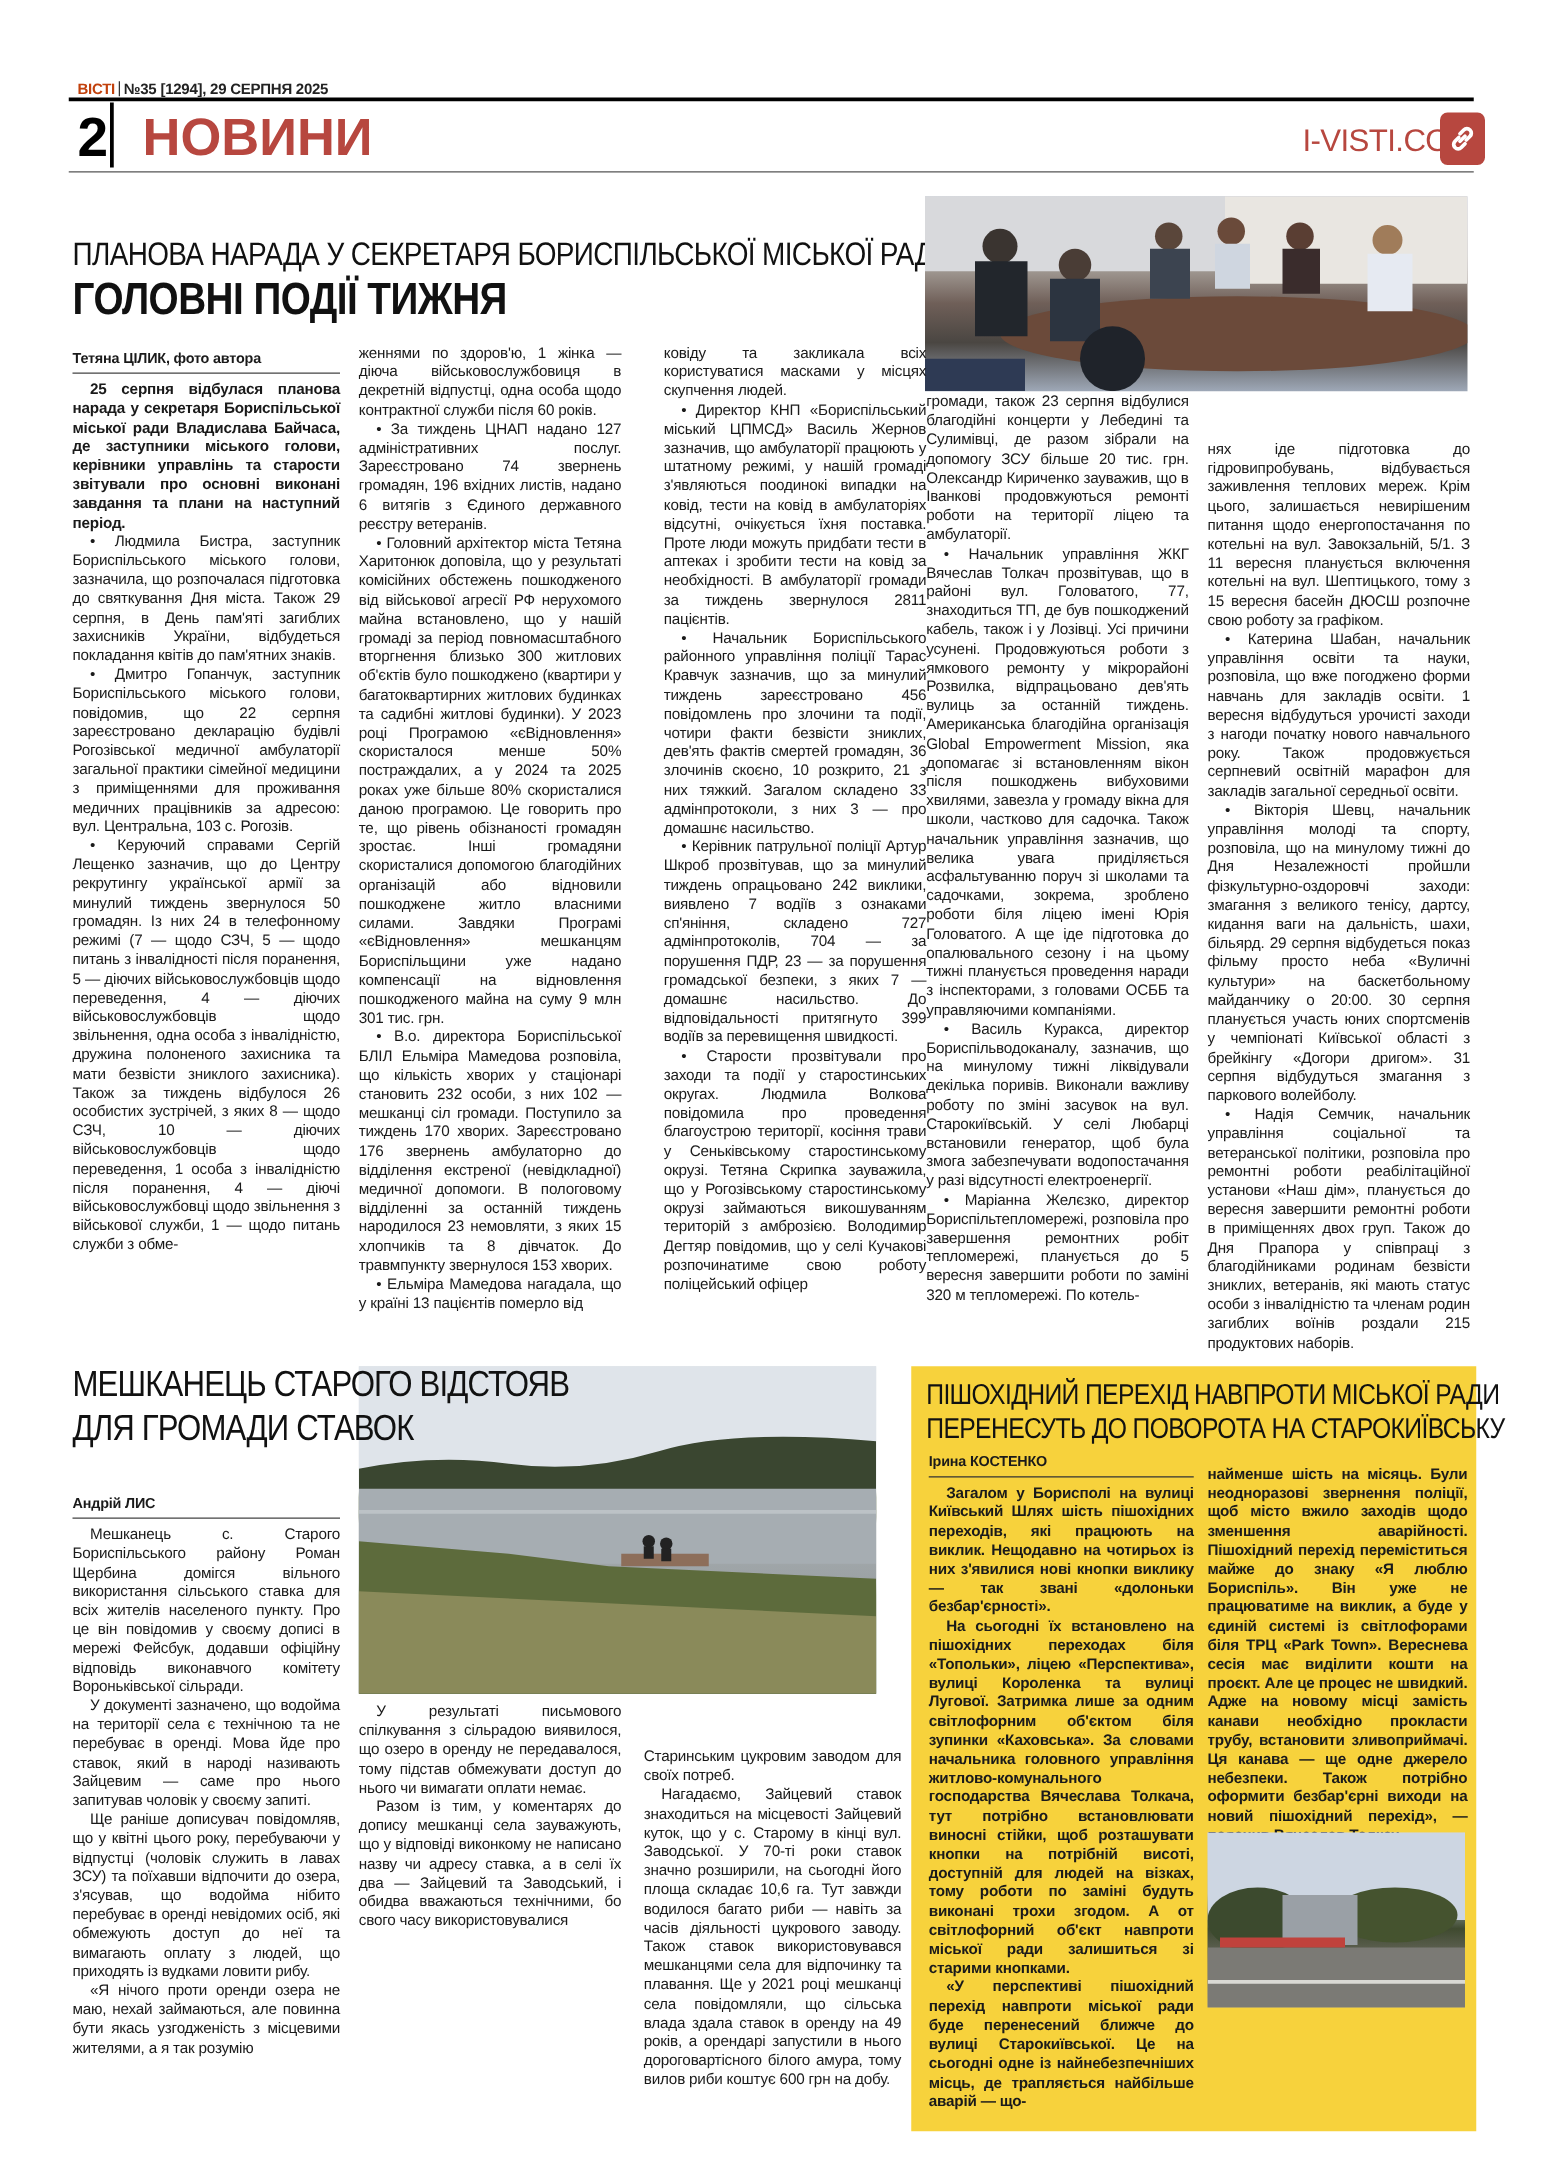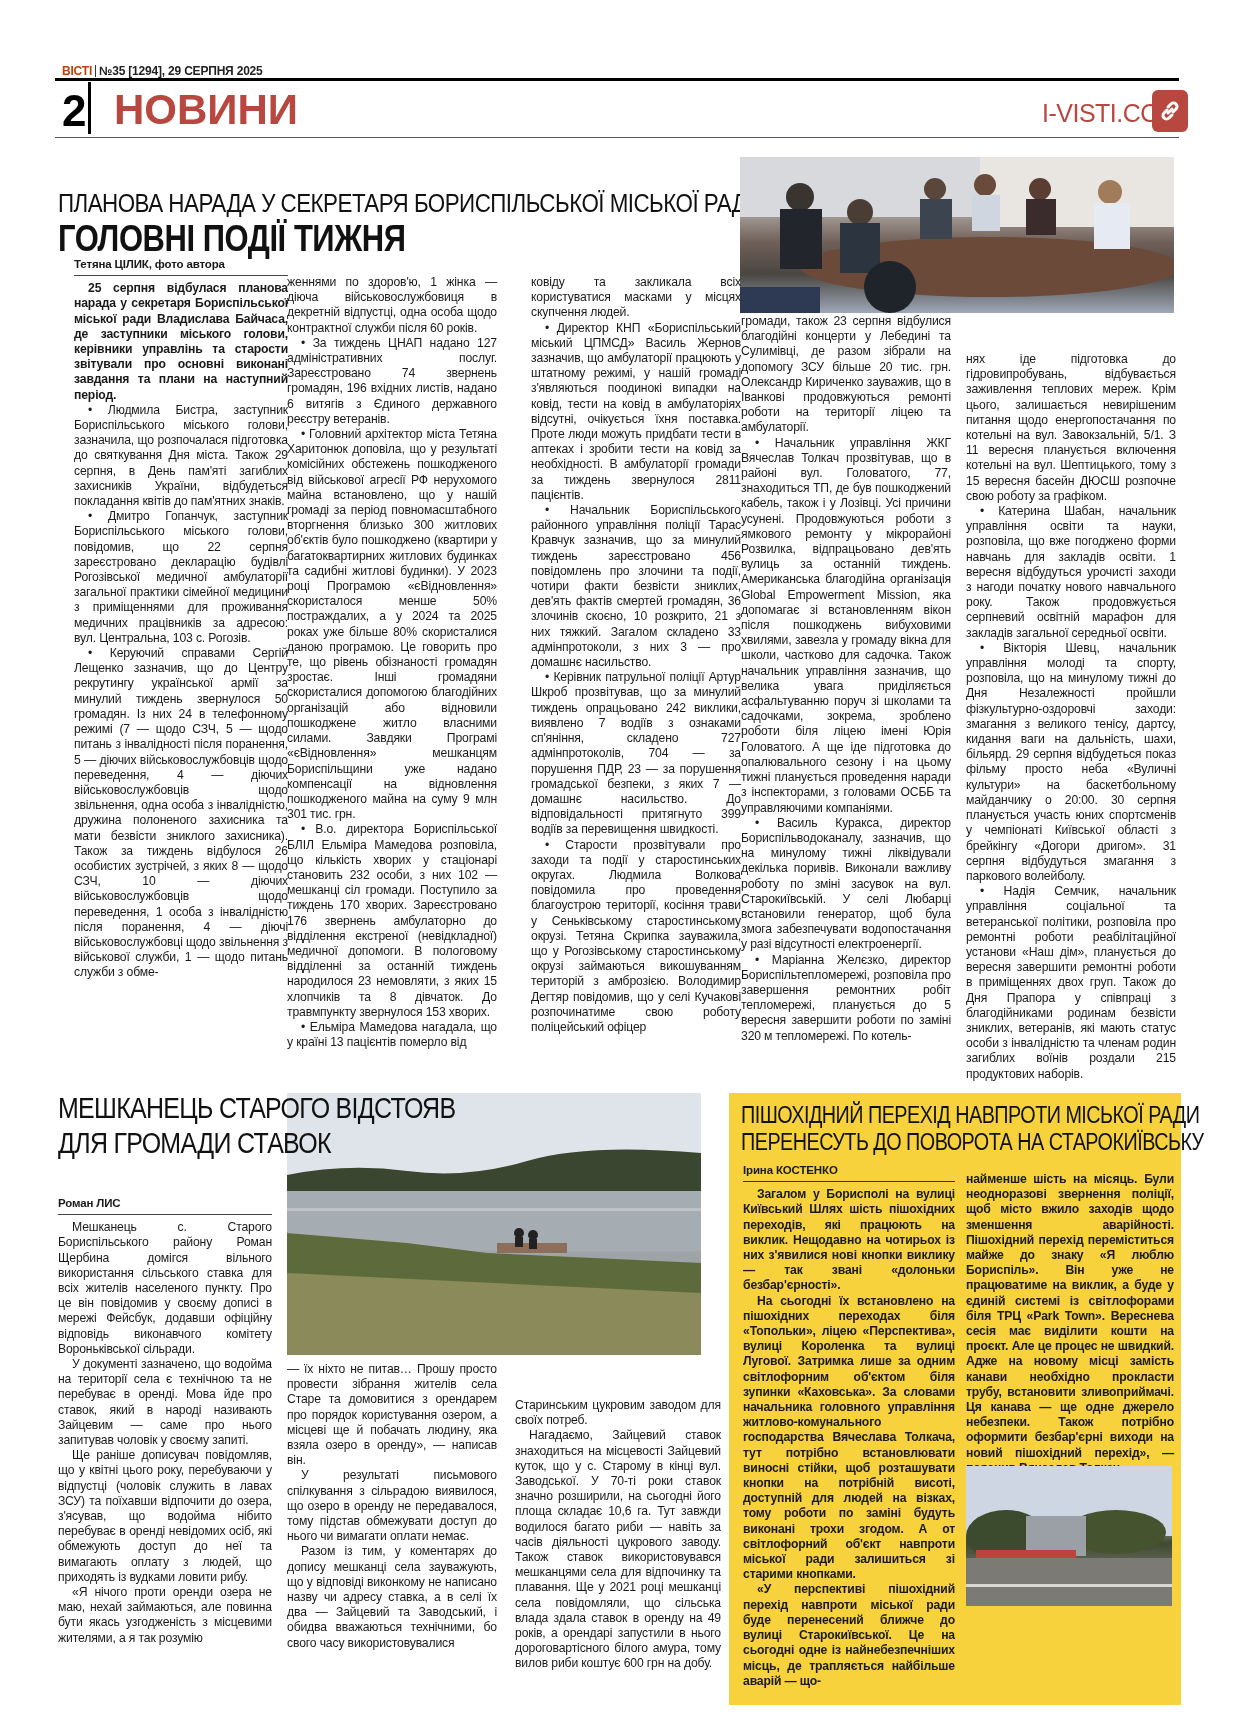--- a/index.html
+++ b/index.html
@@ -77,21 +77,21 @@
       <rect x="232" y="38" width="28" height="36" fill="#cfd6e0"></rect>
     <circle cx="300" cy="32" r="11" fill="#5a3e33"></circle>
       <rect x="286" y="42" width="30" height="36" fill="#3a2c2c"></rect>
     <circle cx="370" cy="35" r="12" fill="#a07c5a"></circle>
       <rect x="354" y="46" width="36" height="46" fill="#e6eaf2"></rect>
     <circle cx="150" cy="130" r="26" fill="#1f232a"></circle>
     <rect x="0" y="130" width="80" height="26" fill="#2e3a54"></rect>
   </svg>
 </div>
 
-<div class="col" style="left:58px; top:257px; width:214px;margin-left:16px;">
+<div class="col" style="left:58px; top:280px; width:214px;">
   <div class="byline">Тетяна ЦІЛИК, фото автора</div>
   <p class="lead">25 серпня відбулася планова нарада у секретаря Бориспільської міської ради Владислава Байчаса, де заступники міського голови, керівники управлінь та старости звітували про основні виконані завдання та плани на наступний період.</p>
   <p>• Людмила Бистра, заступник Бориспільського міського голови, зазначила, що розпочалася підготовка до святкування Дня міста. Також 29 серпня, в День пам'яті загиблих захисників України, відбудеться покладання квітів до пам'ятних знаків.</p>
   <p>• Дмитро Гопанчук, заступник Бориспільського міського голови, повідомив, що 22 серпня зареєстровано декларацію будівлі Рогозівської медичної амбулаторії загальної практики сімейної медицини з приміщеннями для проживання медичних працівників за адресою: вул. Центральна, 103 с. Рогозів.</p>
   <p>• Керуючий справами Сергій Лещенко зазначив, що до Центру рекрутингу української армії за минулий тиждень звернулося 50 громадян. Із них 24 в телефонному режимі (7 — щодо СЗЧ, 5 — щодо питань з інвалідності після поранення, 5 — діючих військовослужбовців щодо переведення, 4 — діючих військовослужбовців щодо звільнення, одна особа з інвалідністю, дружина полоненого захисника та мати безвісти зниклого захисника). Також за тиждень відбулося 26 особистих зустрічей, з яких 8 — щодо СЗЧ, 10 — діючих військовослужбовців щодо переведення, 1 особа з інвалідністю після поранення, 4 — діючі військовослужбовці щодо звільнення з військової служби, 1 — щодо питань служби з обме-</p>
 </div>
 <div class="col" style="left:287px; top:275px; width:210px;">
   <p class="noindent">женнями по здоров'ю, 1 жінка — діюча військовослужбовиця в декретній відпустці, одна особа щодо контрактної служби після 60 років.</p>
   <p>• За тиждень ЦНАП надано 127 адміністративних послуг. Зареєстровано 74 звернень громадян, 196 вхідних листів, надано 6 витягів з Єдиного державного реєстру ветеранів.</p>
   <p>• Головний архітектор міста Тетяна Харитонюк доповіла, що у результаті комісійних обстежень пошкодженого від військової агресії РФ нерухомого майна встановлено, що у нашій громаді за період повномасштабного вторгнення близько 300 житлових об'єктів було пошкоджено (квартири у багатоквартирних житлових будинках та садибні житлові будинки). У 2023 році Програмою «єВідновлення» скористалося менше 50% постраждалих, а у 2024 та 2025 роках уже більше 80% скористалися даною програмою. Це говорить про те, що рівень обізнаності громадян зростає. Інші громадяни скористалися допомогою благодійних організацій або відновили пошкоджене житло власними силами. Завдяки Програмі «єВідновлення» мешканцям Бориспільщини уже надано компенсації на відновлення пошкодженого майна на суму 9 млн 301 тис. грн.</p>
@@ -132,28 +132,27 @@
     <path d="M0 180 L414 200 L414 262 L0 262 Z" fill="#8a8a5a"></path>
     <rect x="210" y="150" width="70" height="10" fill="#8d6e5a"></rect>
     <circle cx="232" cy="140" r="5" fill="#222"></circle>
       <rect x="228" y="144" width="8" height="10" fill="#222"></rect>
     <circle cx="246" cy="142" r="5" fill="#222"></circle>
       <rect x="242" y="146" width="8" height="10" fill="#222"></rect>
   </svg>
 </div>
 
 <div class="col" style="left:58px; top:1196px; width:214px;">
-  <div class="byline">Роман ЛИС</div>
+  <div class="byline">Андрій ЛИС</div>
   <p>Мешканець с. Старого Бориспільського району Роман Щербина домігся вільного використання сільського ставка для всіх жителів населеного пункту. Про це він повідомив у своєму дописі в мережі Фейсбук, додавши офіційну відповідь виконавчого комітету Вороньківської сільради.</p>
   <p>У документі зазначено, що водойма на території села є технічною та не перебуває в оренді. Мова йде про ставок, який в народі називають Зайцевим — саме про нього запитував чоловік у своєму запиті.</p>
   <p>Ще раніше дописувач повідомляв, що у квітні цього року, перебуваючи у відпустці (чоловік служить в лавах ЗСУ) та поїхавши відпочити до озера, з'ясував, що водойма нібито перебуває в оренді невідомих осіб, які обмежують доступ до неї та вимагають оплату з людей, що приходять із вудками ловити рибу.</p>
   <p>«Я нічого проти оренди озера не маю, нехай займаються, але повинна бути якась узгодженість з місцевими жителями, а я так розумію</p>
 </div>
 <div class="col" style="left:287px; top:1362px; width:210px;">
-  <p class="noindent">— їх ніхто не питав… Прошу просто провести зібрання жителів села Старе та домовитися з орендарем про порядок користування озером, а місцеві ще й побачать людину, яка взяла озеро в оренду», — написав він.</p>
   <p>У результаті письмового спілкування з сільрадою виявилося, що озеро в оренду не передавалося, тому підстав обмежувати доступ до нього чи вимагати оплати немає.</p>
   <p>Разом із тим, у коментарях до допису мешканці села зауважують, що у відповіді виконкому не написано назву чи адресу ставка, а в селі їх два — Зайцевий та Заводський, і обидва вважаються технічними, бо свого часу використовувалися</p>
 </div>
 <div class="col" style="left:515px; top:1398px; width:206px;">
   <p class="noindent">Старинським цукровим заводом для своїх потреб.</p>
   <p>Нагадаємо, Зайцевий ставок знаходиться на місцевості Зайцевий куток, що у с. Старому в кінці вул. Заводської. У 70-ті роки ставок значно розширили, на сьогодні його площа складає 10,6 га. Тут завжди водилося багато риби — навіть за часів діяльності цукрового заводу. Також ставок використовувався мешканцями села для відпочинку та плавання. Ще у 2021 році мешканці села повідомляли, що сільська влада здала ставок в оренду на 49 років, а орендарі запустили в нього дороговартісного білого амура, тому вилов риби коштує 600 грн на добу.</p>
 </div>
 
 <div class="yellow-box"></div>
 <div class="a3-headline">

